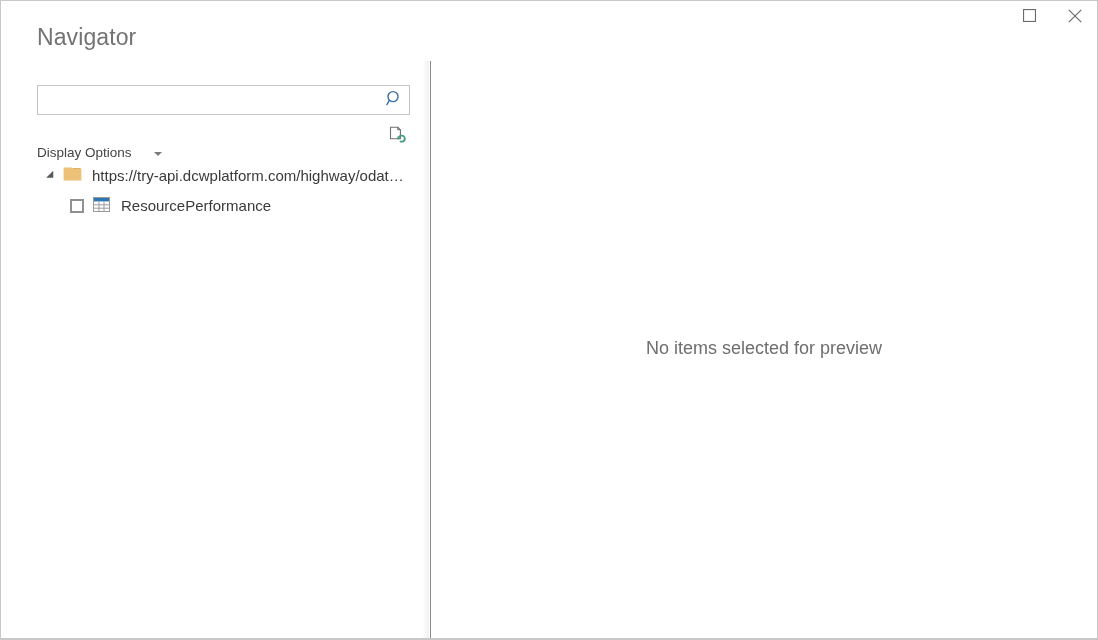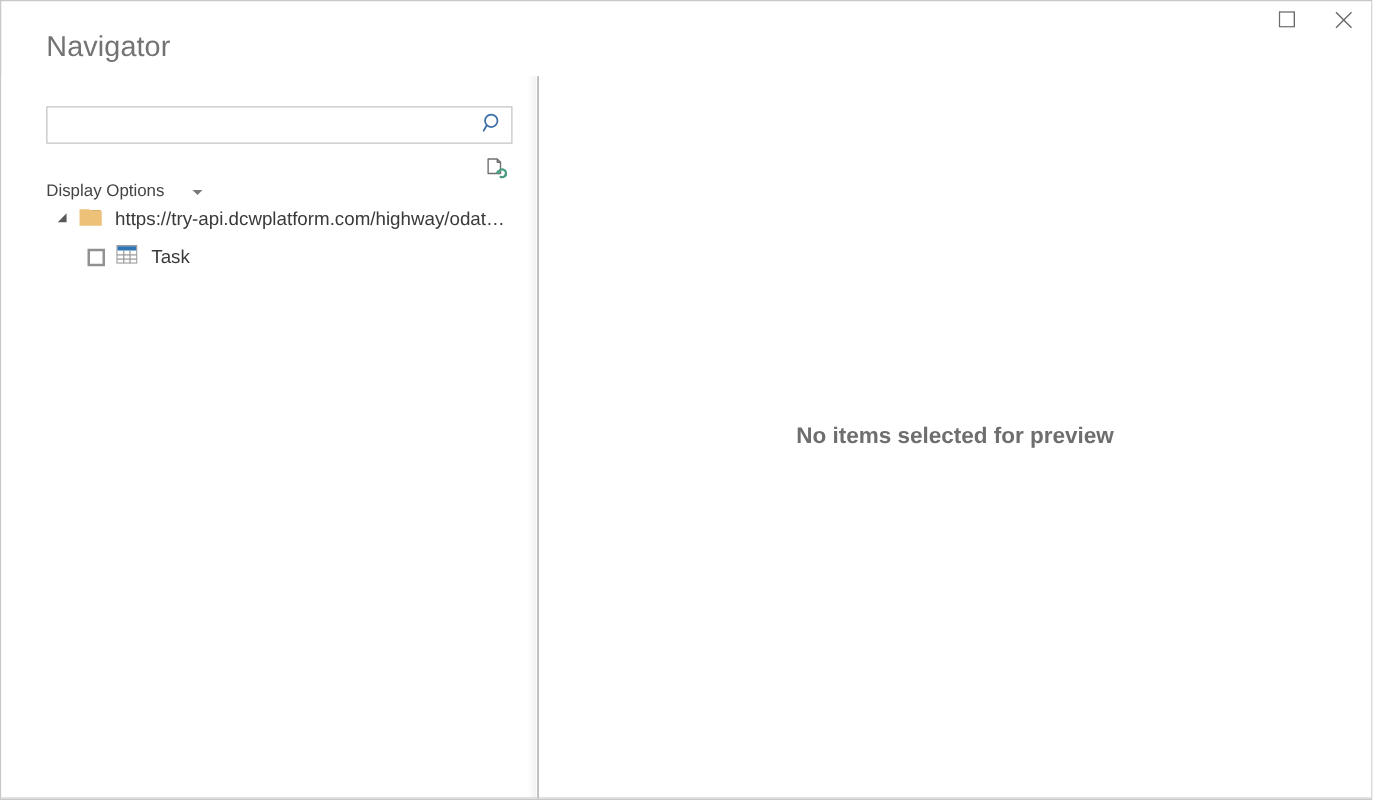--- a/index.html
+++ b/index.html
@@ -240,21 +240,20 @@
     background: #ffffff;
     display: flex;
     align-items: center;
     justify-content: center;
   }
   .preview-empty-text {
     font-size: 18px;
     color: #6e6e6e;
     text-align: center;
     margin-bottom: 4px;
-    font-weight: bold;
   }
 
   
   .bottom-edge {
     position: absolute;
     left: 0;
     right: 0;
     bottom: 0;
     height: 1px;
     background: #c8c8c8;
@@ -327,35 +326,35 @@
         </span>
         <span class="folder-icon">
           <svg width="19" height="16" viewBox="0 0 19 16">
             <path d="M9.5 2.0 h8.2 v1.3 h-8.2 z" fill="#e0b163"></path>
             <path d="M0.6 1.4 h8.0 l1.3 1.6 h8.5 v11.6 h-17.8 z" fill="#edc278"></path>
           </svg>
         </span>
         <span class="node-label root-label">https://try-api.dcwplatform.com/highway/odat…</span>
       </div>
 
-
       <div class="tree-row child">
         <span class="node-checkbox"></span>
         <span class="table-icon">
           <svg width="17" height="15" viewBox="0 0 17 15">
             <rect x="0.5" y="0.5" width="16" height="14" fill="#ffffff" stroke="#9a9a9a" stroke-width="1"></rect>
             <rect x="1" y="1" width="15" height="3.4" fill="#2e75b6"></rect>
             <line x1="6" y1="4.4" x2="6" y2="14.5" stroke="#9a9a9a" stroke-width="1"></line>
             <line x1="11" y1="4.4" x2="11" y2="14.5" stroke="#9a9a9a" stroke-width="1"></line>
             <line x1="0.5" y1="7.8" x2="16.5" y2="7.8" stroke="#9a9a9a" stroke-width="1"></line>
             <line x1="0.5" y1="11.2" x2="16.5" y2="11.2" stroke="#9a9a9a" stroke-width="1"></line>
           </svg>
         </span>
-        <span class="node-label">Task</span>
+        <span class="node-label">ResourcePerformance</span>
       </div>
+
 
     </div>
   </div>
 
   <div class="splitter">
     <span class="shadow"></span>
     <span class="line"></span>
   </div>
 
   <div class="right-pane">

